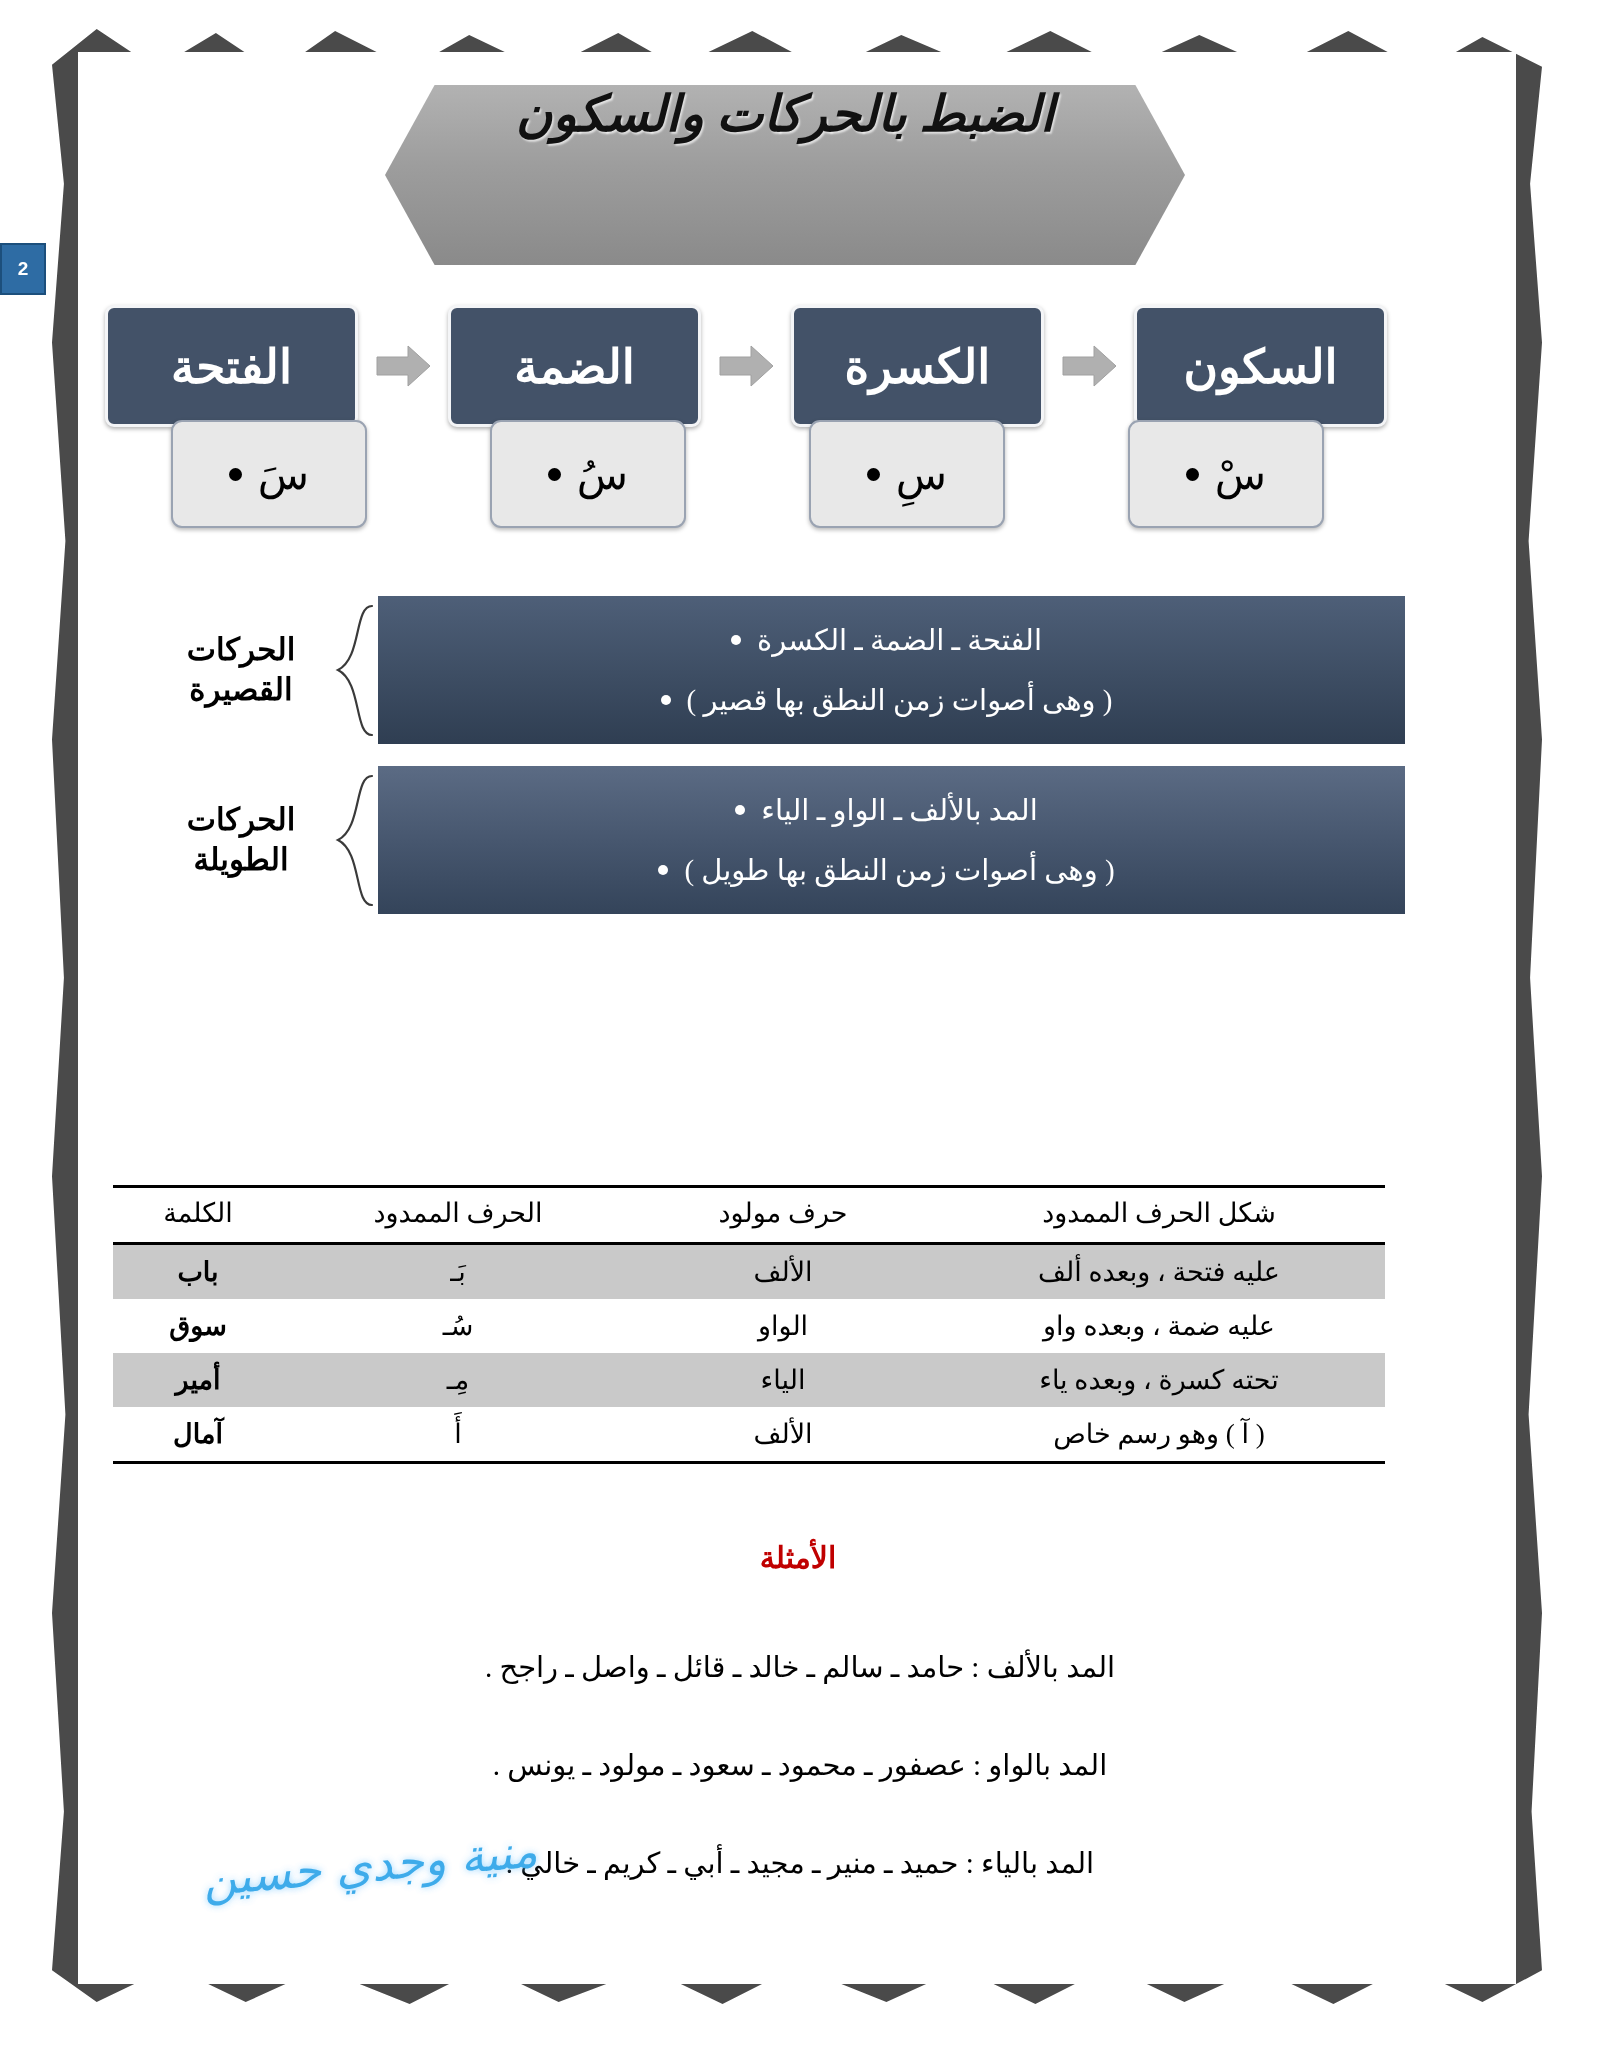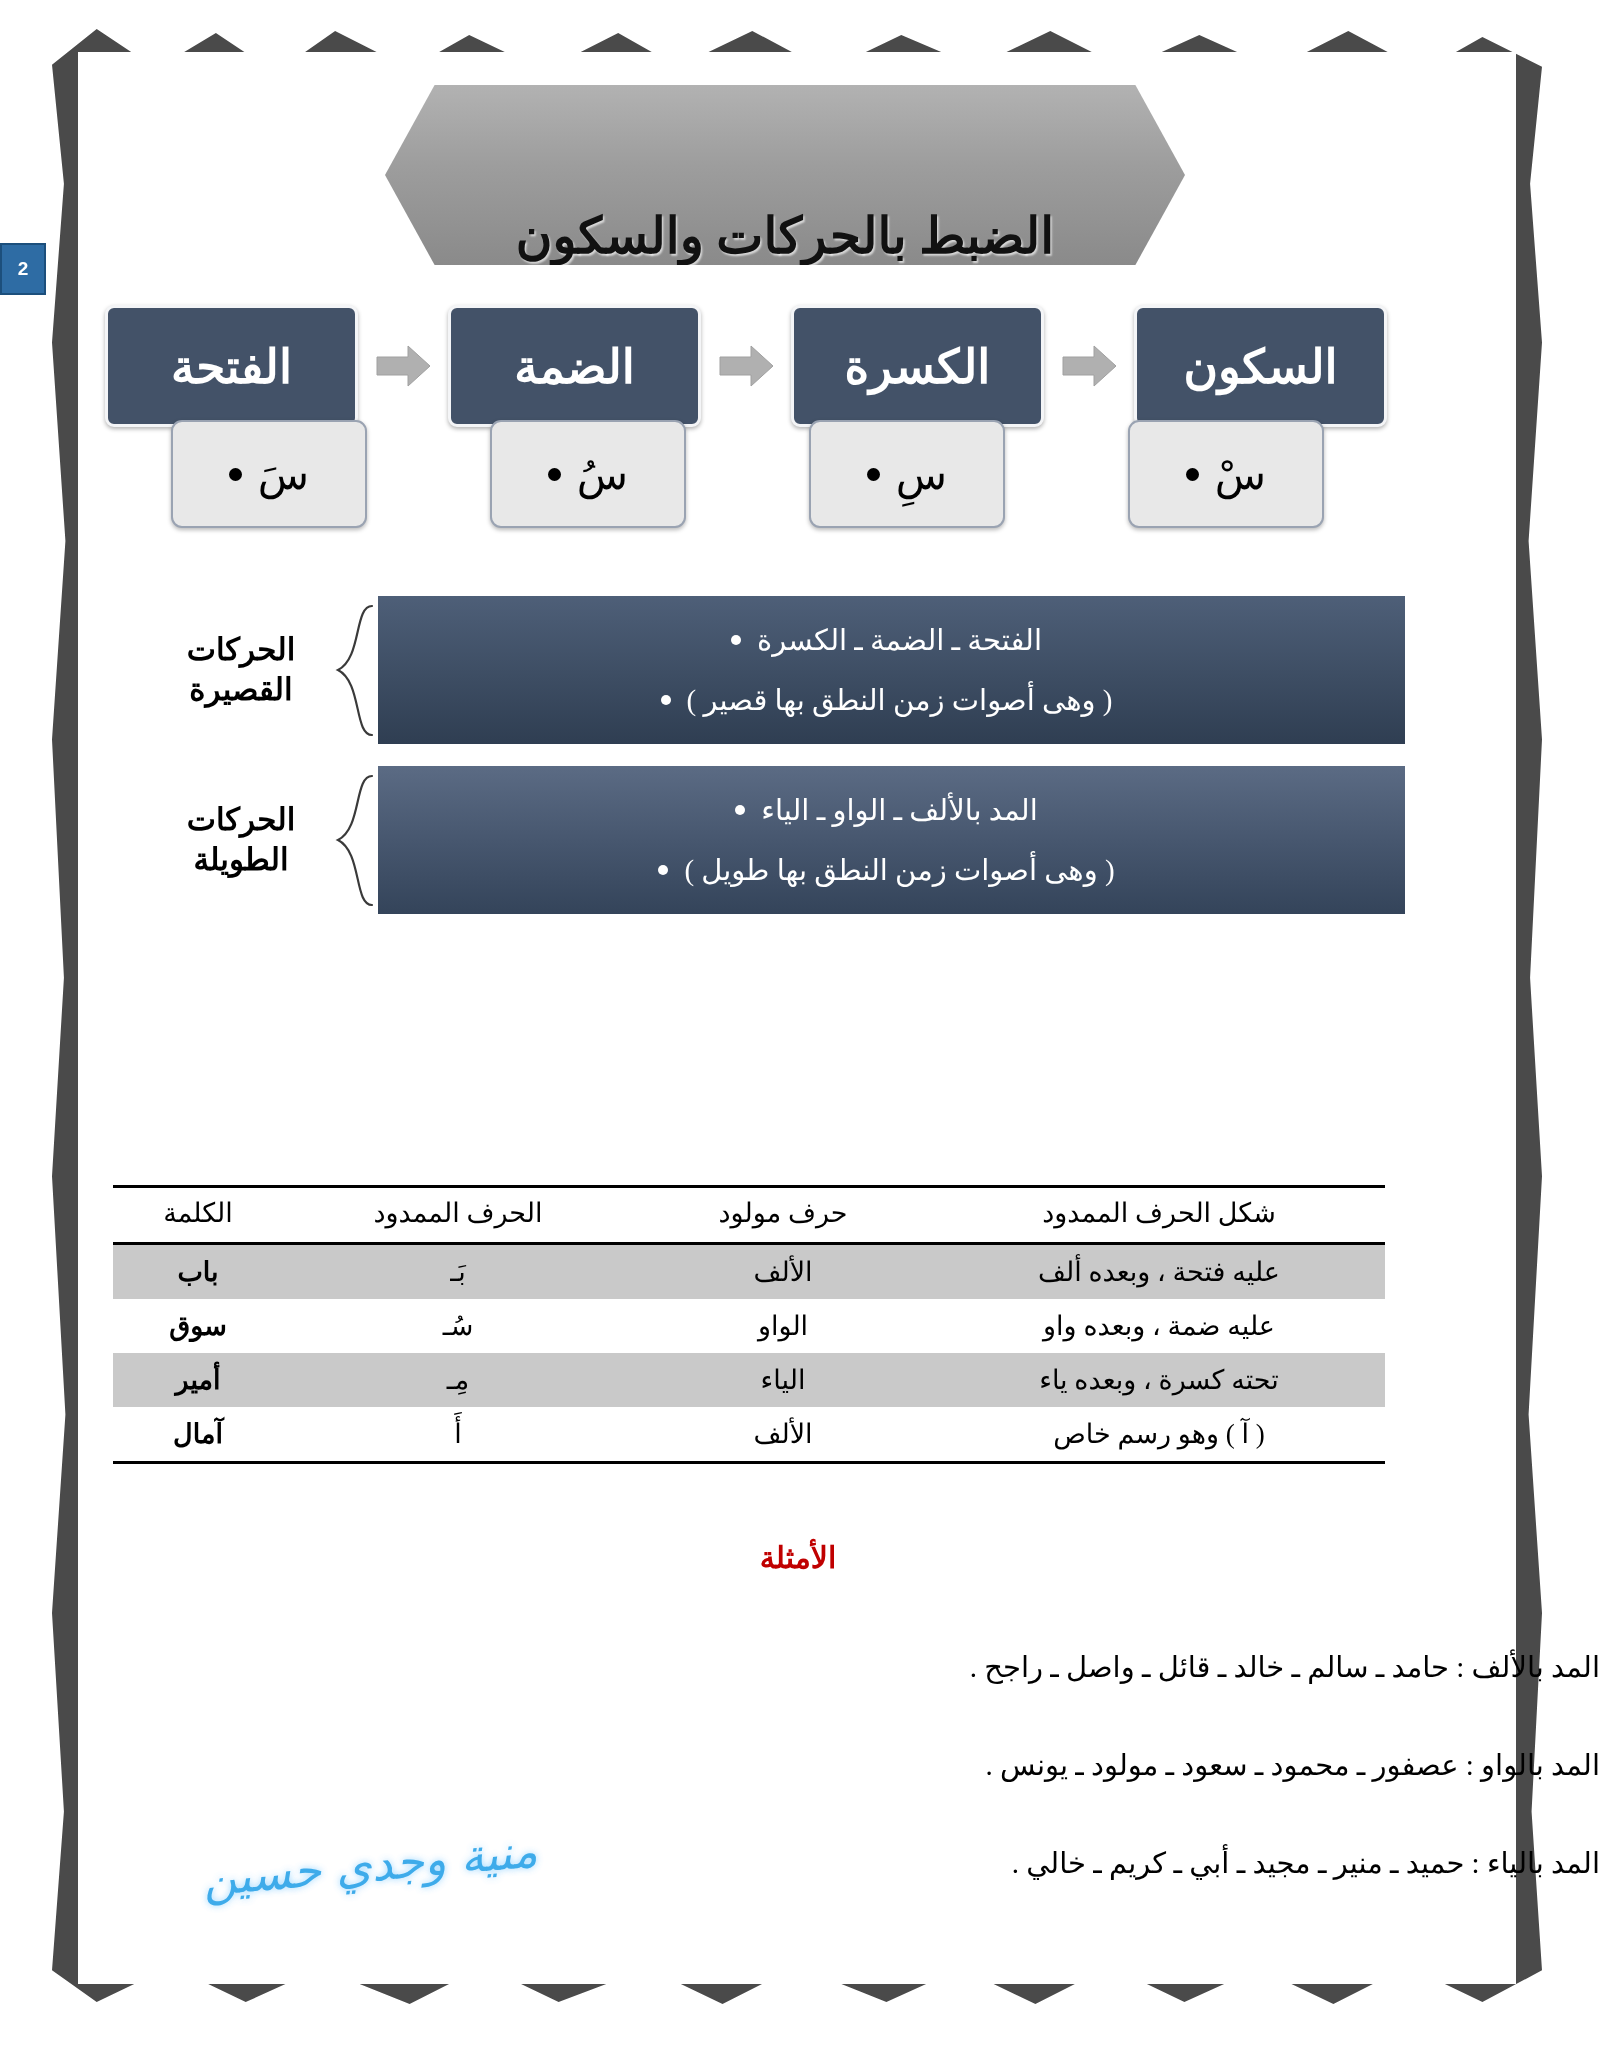--- a/index.html
+++ b/index.html
@@ -72,26 +72,27 @@
     justify-content: center;
     direction: ltr;
   }
 
   
   .banner {
     position: absolute;
     background: linear-gradient(180deg, #b2b2b2 0%, #9d9d9d 45%, #8a8a8a 100%);
     clip-path: polygon(6.2% 0%, 93.8% 0%, 100% 50%, 93.8% 100%, 6.2% 100%, 0% 50%);
     display: flex;
-    align-items: flex-end;
+    align-items: flex-start;
     justify-content: center;
     color: #111111;
     font-weight: bold;
     text-shadow: 1.5px 1.5px 2px rgba(255,255,255,0.65);
     letter-spacing: 0.5px;
+    font-style: italic;
   }
   #banner-main {
     left: 385px;
     top: 85px;
     width: 800px;
     height: 180px;
     font-size: 50px;
   }
   #banner-second {
     left: 300px;
@@ -269,21 +270,21 @@
     left: 0; right: 4px;
     top: 1540px;
     text-align: center;
     color: #c00000;
     font-size: 30px;
     font-weight: bold;
   }
   .example-line {
     position: absolute;
     left: 0; right: 0;
-    text-align: right;
+    text-align: center;
     font-size: 29px;
     color: #000000;
   }
   #ex-1 { top: 1650px; }
   #ex-2 { top: 1748px; }
   #ex-3 { top: 1846px; }
 
   
   #signature {
     position: absolute;

